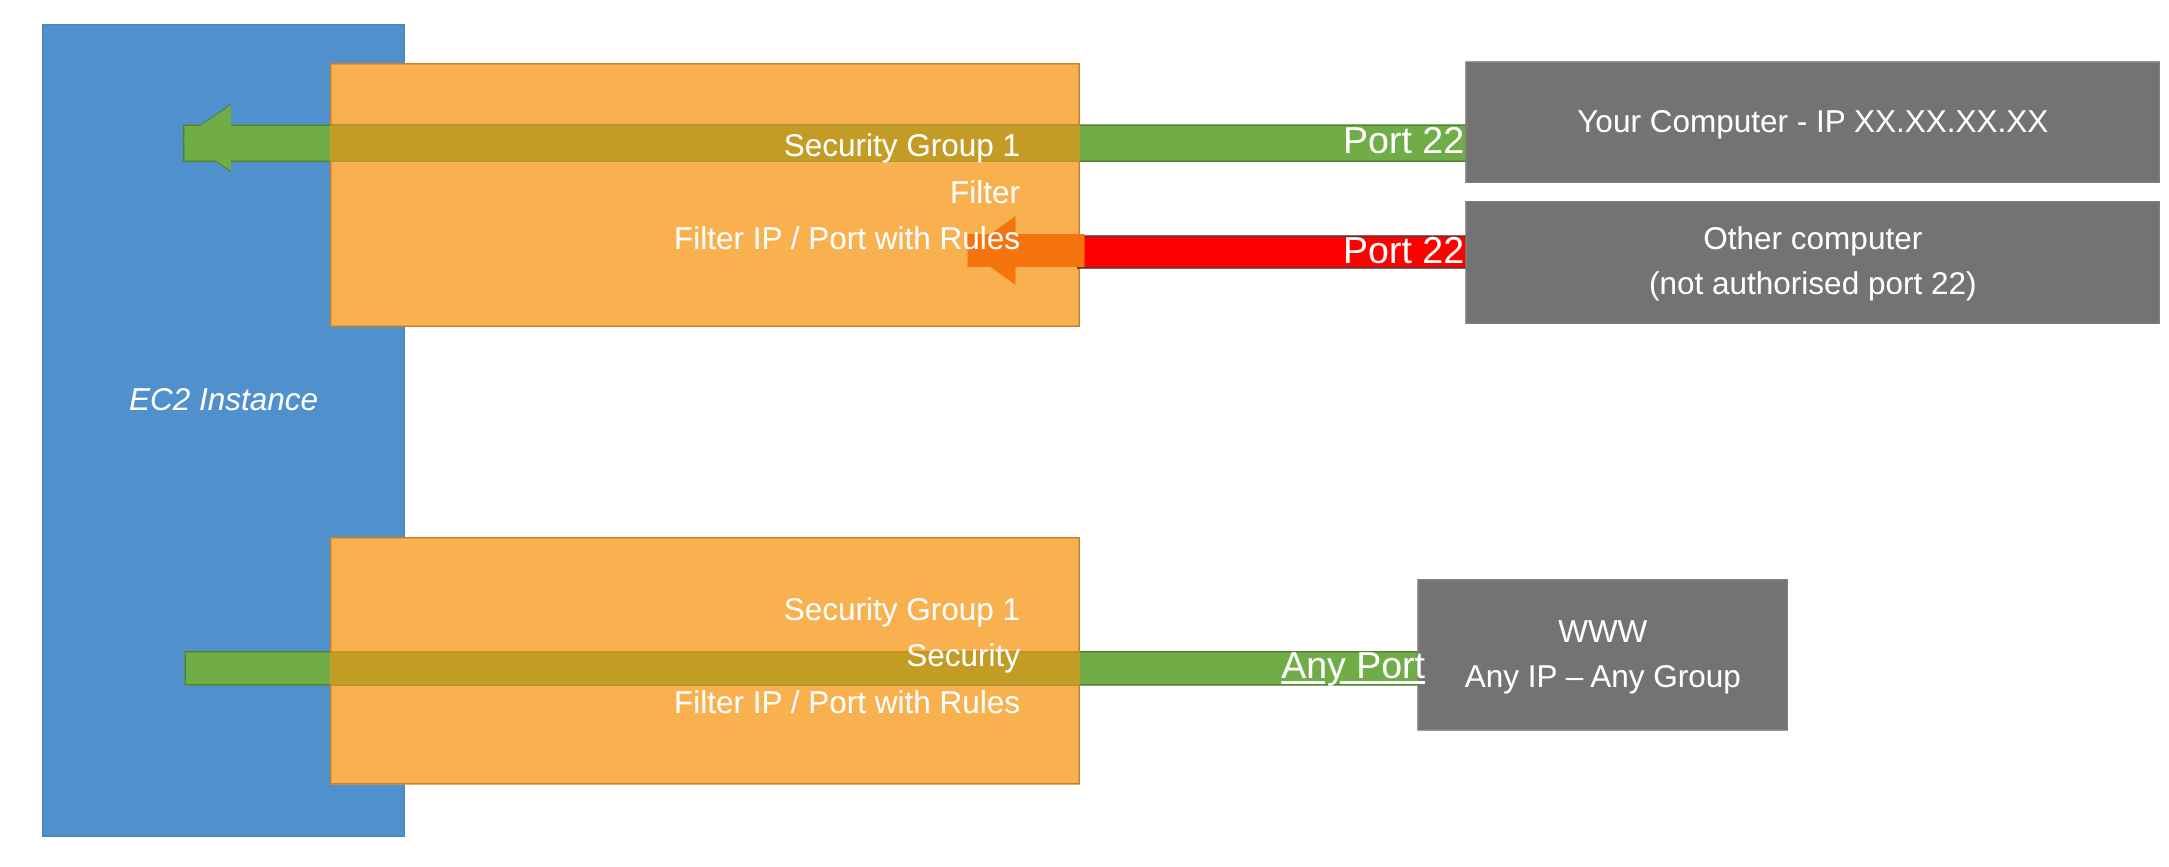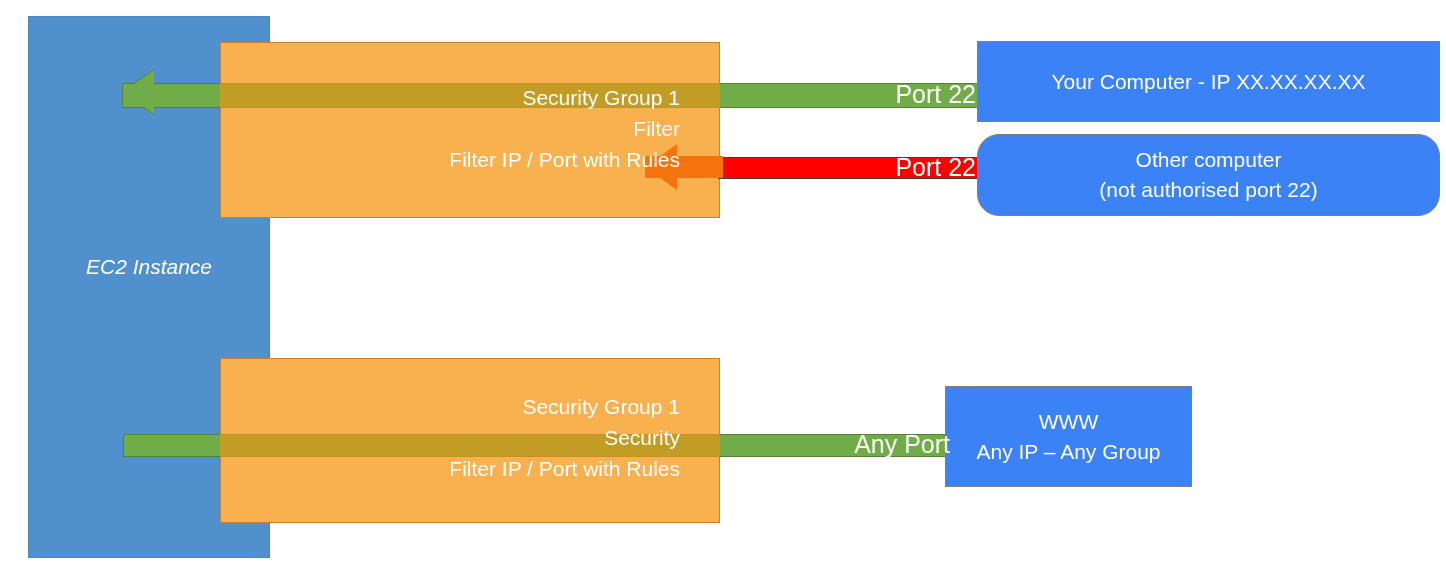--- a/index.html
+++ b/index.html
@@ -199,40 +199,40 @@
     color: #ffffff;
     font-size: 25px;
     line-height: 23px;
     text-align: right;
     white-space: nowrap;
     z-index: 8;
     pointer-events: none;
   }
   .port-label.p22-green { left: 790px; top: 83px;  width: 186px; }
   .port-label.p22-red   { left: 790px; top: 156px; width: 186px; }
-  .port-label.anyport   { left: 760px; top: 433px; width: 190px; }
+  .port-label.anyport   { left: 760px; top: 433px; width: 190px; text-decoration: underline; }
 
   
   .grey-box {
     position: absolute;
-    background: #3b82f6;
+    background: #737373;
     border: 1px solid #7F7F7F;
     box-sizing: border-box;
     color: #ffffff;
     font-size: 21px;
     line-height: 30px;
     text-align: center;
     display: flex;
     flex-direction: column;
     align-items: center;
     justify-content: center;
     z-index: 6;
   }
   .grey-box.your-computer  { left: 977px; top: 41px;  width: 463px; height: 81px; }
-  .grey-box.other-computer { left: 977px; top: 134px; width: 463px; height: 82px; border-radius: 22px; }
+  .grey-box.other-computer { left: 977px; top: 134px; width: 463px; height: 82px; }
   .grey-box.www            { left: 945px; top: 386px; width: 247px; height: 101px; }
   .grey-line { display: block; white-space: nowrap; }
 </style>
 </head>
 <body>
 
 <div id="canvas">
 
   <div class="ec2-box"></div>
   <div class="ec2-label">

